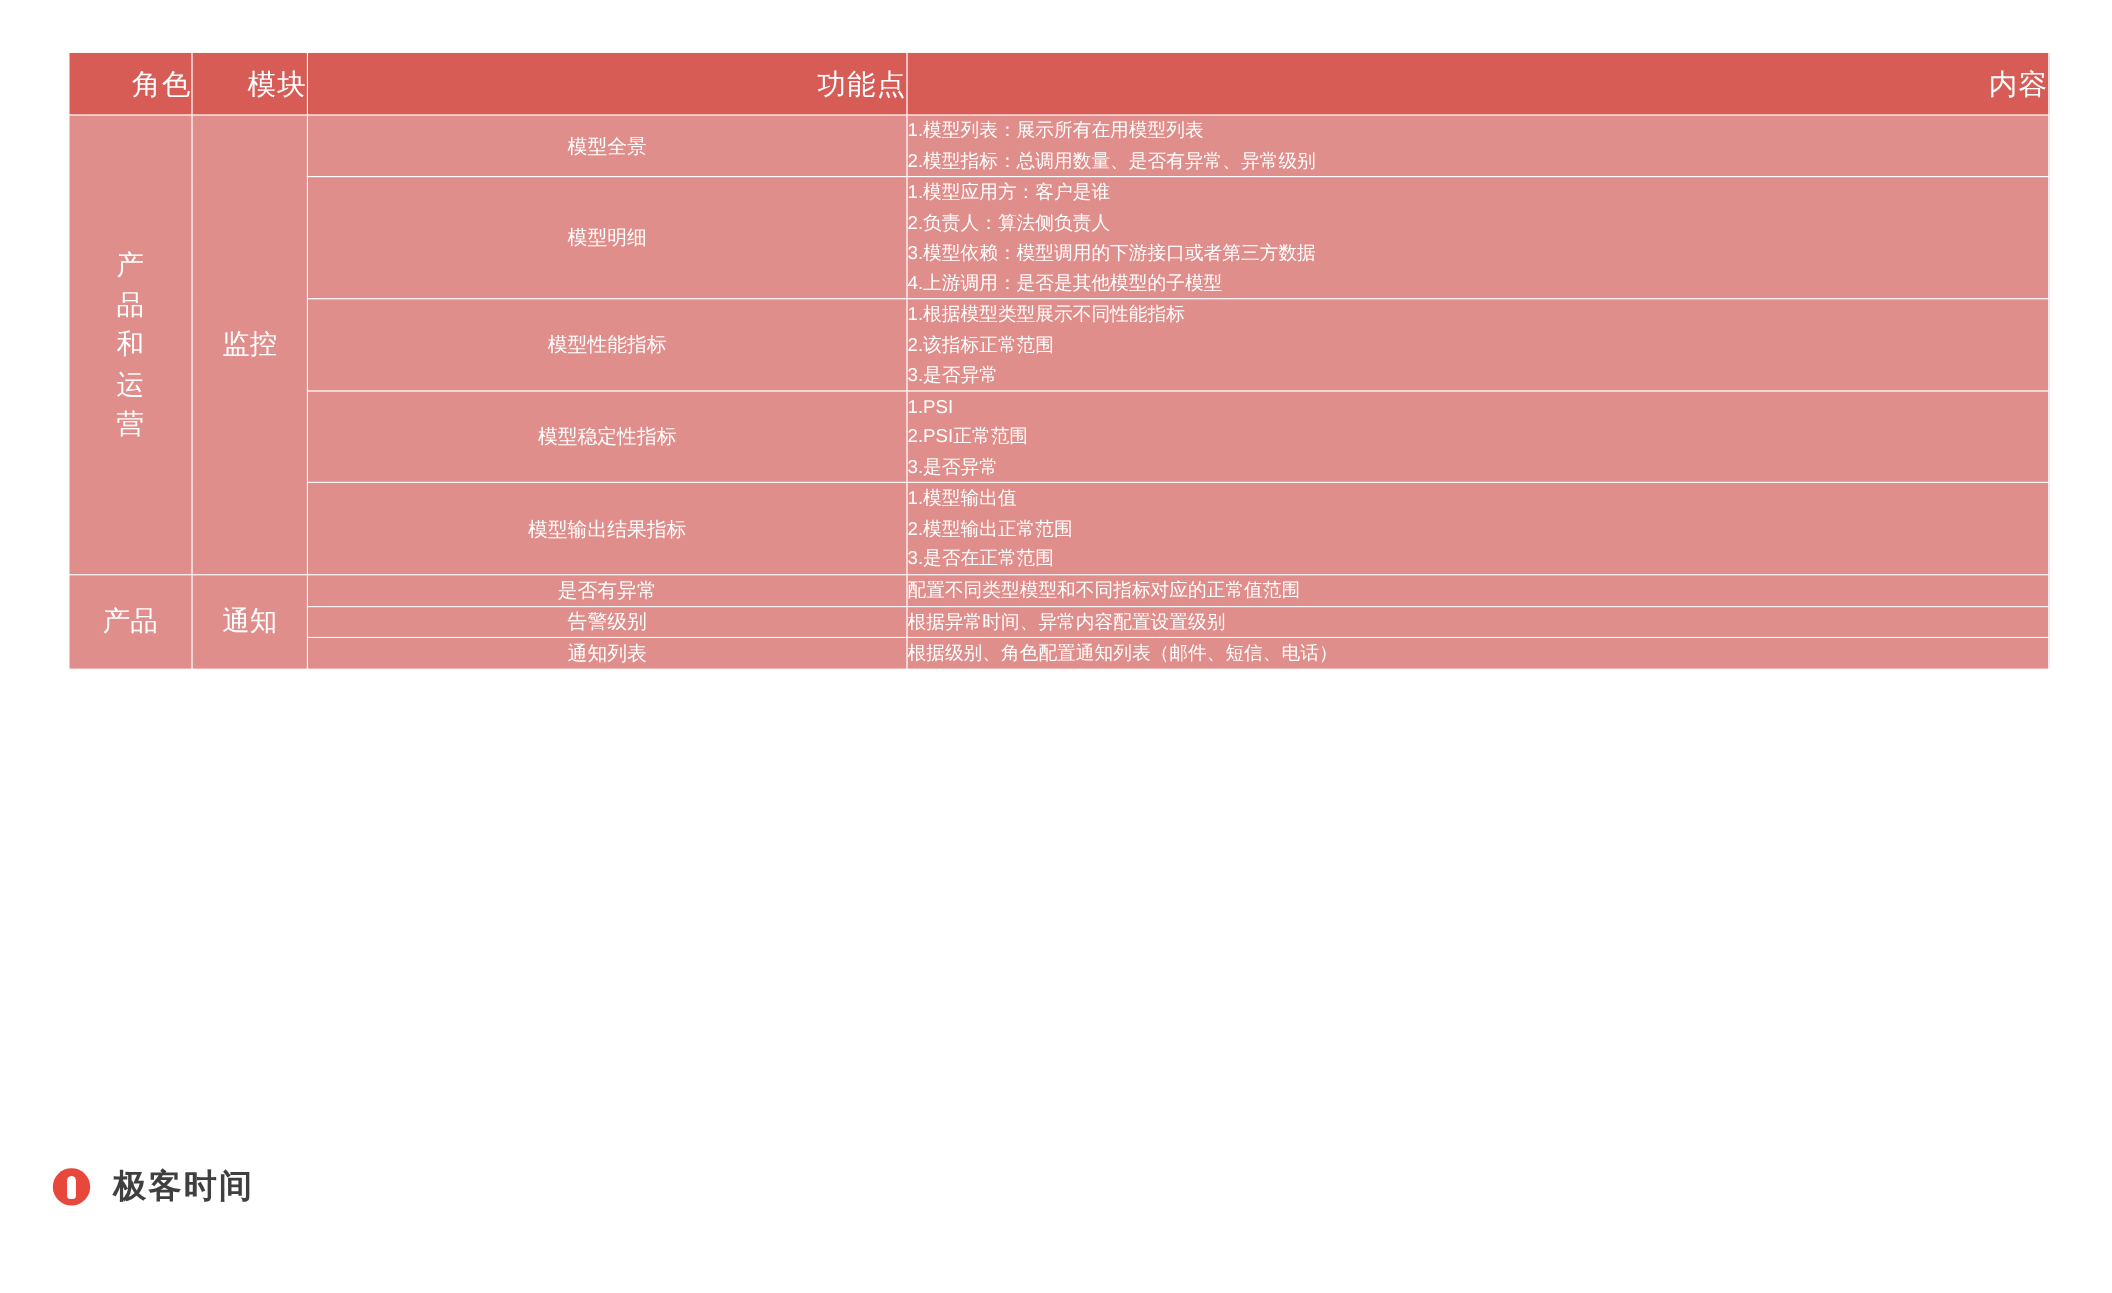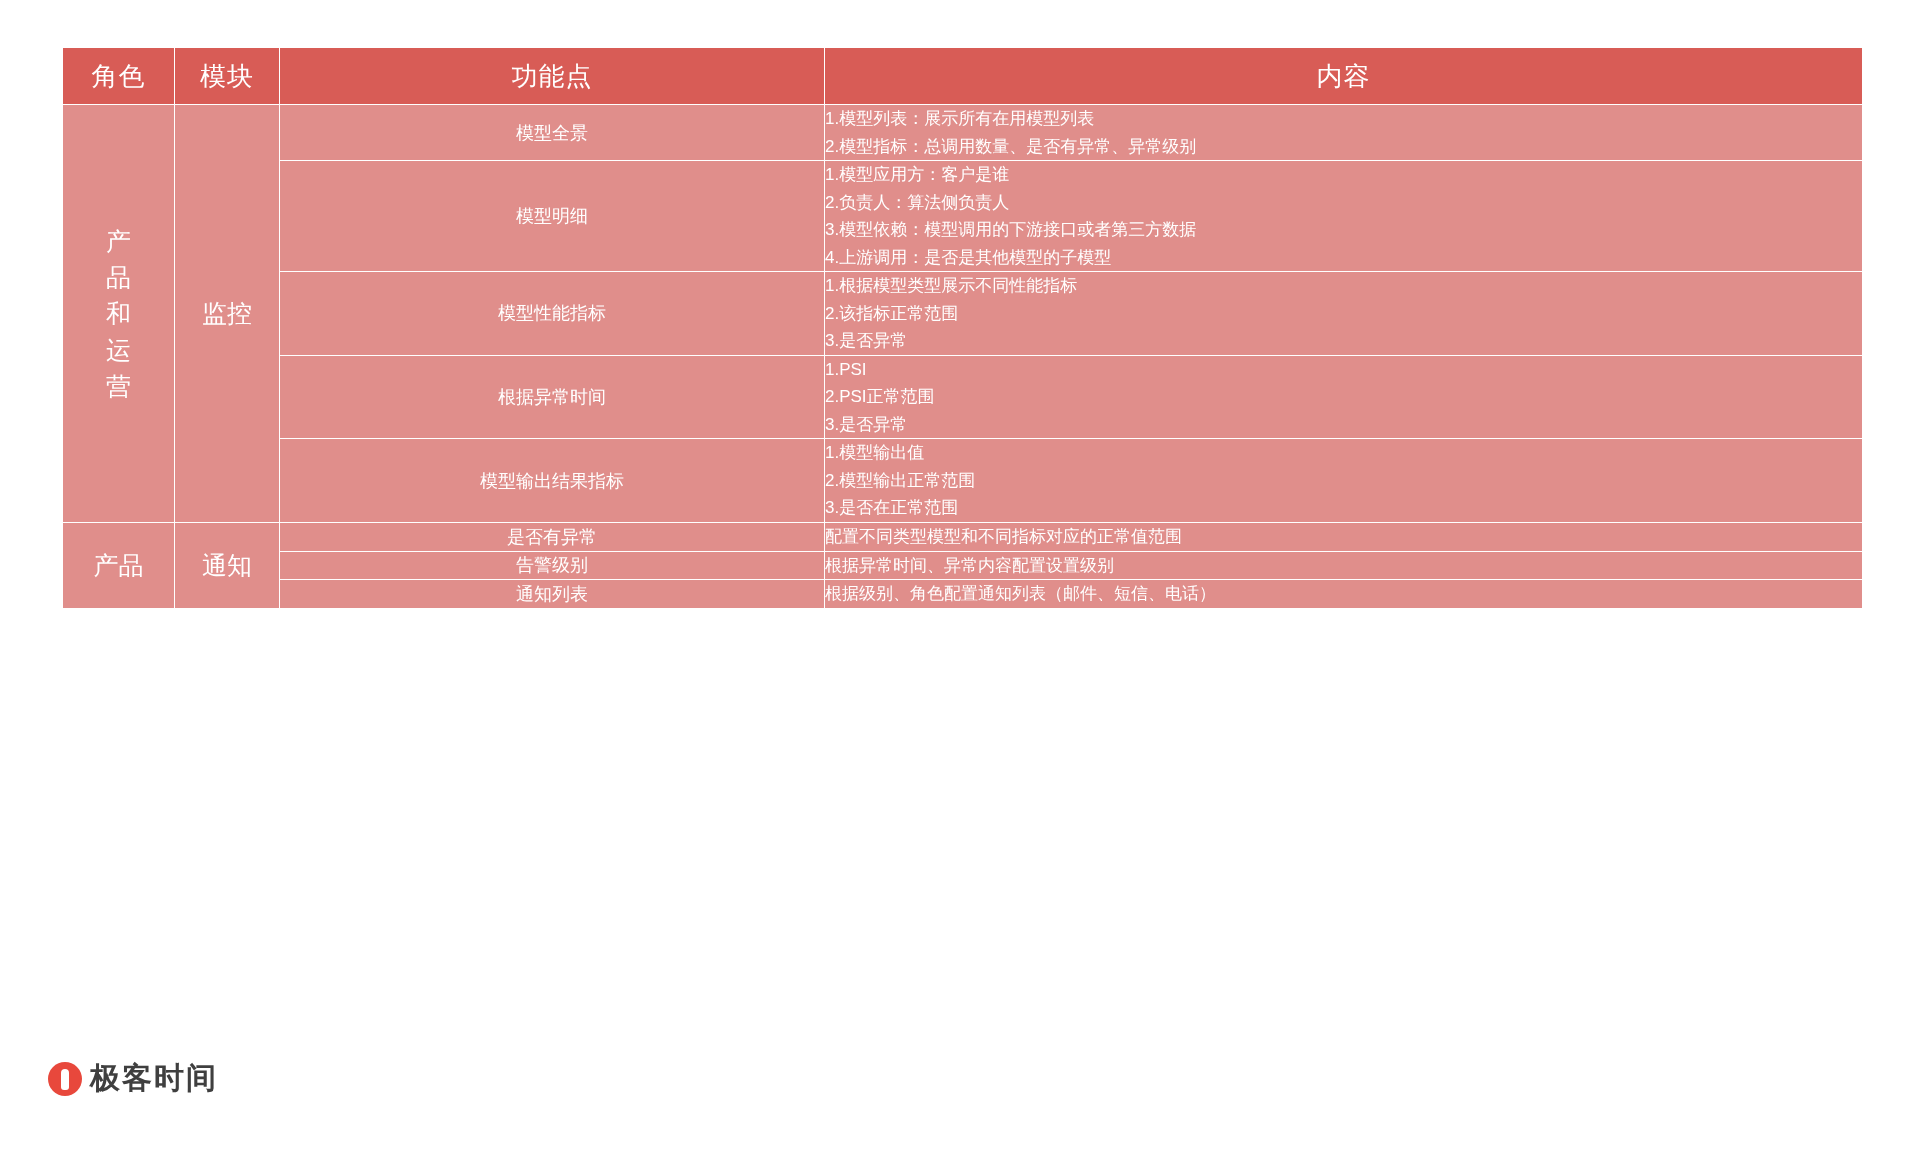--- a/index.html
+++ b/index.html
@@ -34,21 +34,21 @@
     font-weight: normal;
     vertical-align: middle;
     padding: 0;
   }
   thead th {
     background: #d9534f;
     background-color: #d85c56;
     font-size: 26px;
     font-weight: bold;
     height: 56px;
-    text-align: center;
+    text-align: right;
     letter-spacing: 1px;
     font-family: Liberation Serif, serif;
   }
   tbody td {
     background: #e08e8b;
     font-size: 25px;
   }
   td.role, td.module {
     text-align: center;
     line-height: 1.45;
@@ -73,21 +73,21 @@
   .col-module { width: 105px; }
   .col-feature { width: 545px; }
   .col-content { width: 1038px; }
 
   .brand {
     position: absolute;
     left: 48px;
     top: 1058px;
     display: flex;
     align-items: center;
-    gap: 8px;
+    gap: 21px;
   }
   .brand .logo {
     width: 34px;
     height: 34px;
     border-radius: 50%;
     background: #e8483c;
     position: relative;
     display: inline-block;
   }
   .brand .logo::after {
@@ -169,21 +169,21 @@
         <tr>
           <td class="feature">模型性能指标</td>
           <td class="content">
             <span class="line">1.根据模型类型展示不同性能指标</span>
             <span class="line">2.该指标正常范围</span>
             <span class="line">3.是否异常</span>
           </td>
         </tr>
 
         <tr>
-          <td class="feature">根据异常时间</td>
+          <td class="feature">模型稳定性指标</td>
           <td class="content">
             <span class="line">1.PSI</span>
             <span class="line">2.PSI正常范围</span>
             <span class="line">3.是否异常</span>
           </td>
         </tr>
 
         <tr>
           <td class="feature">模型输出结果指标</td>
           <td class="content">

